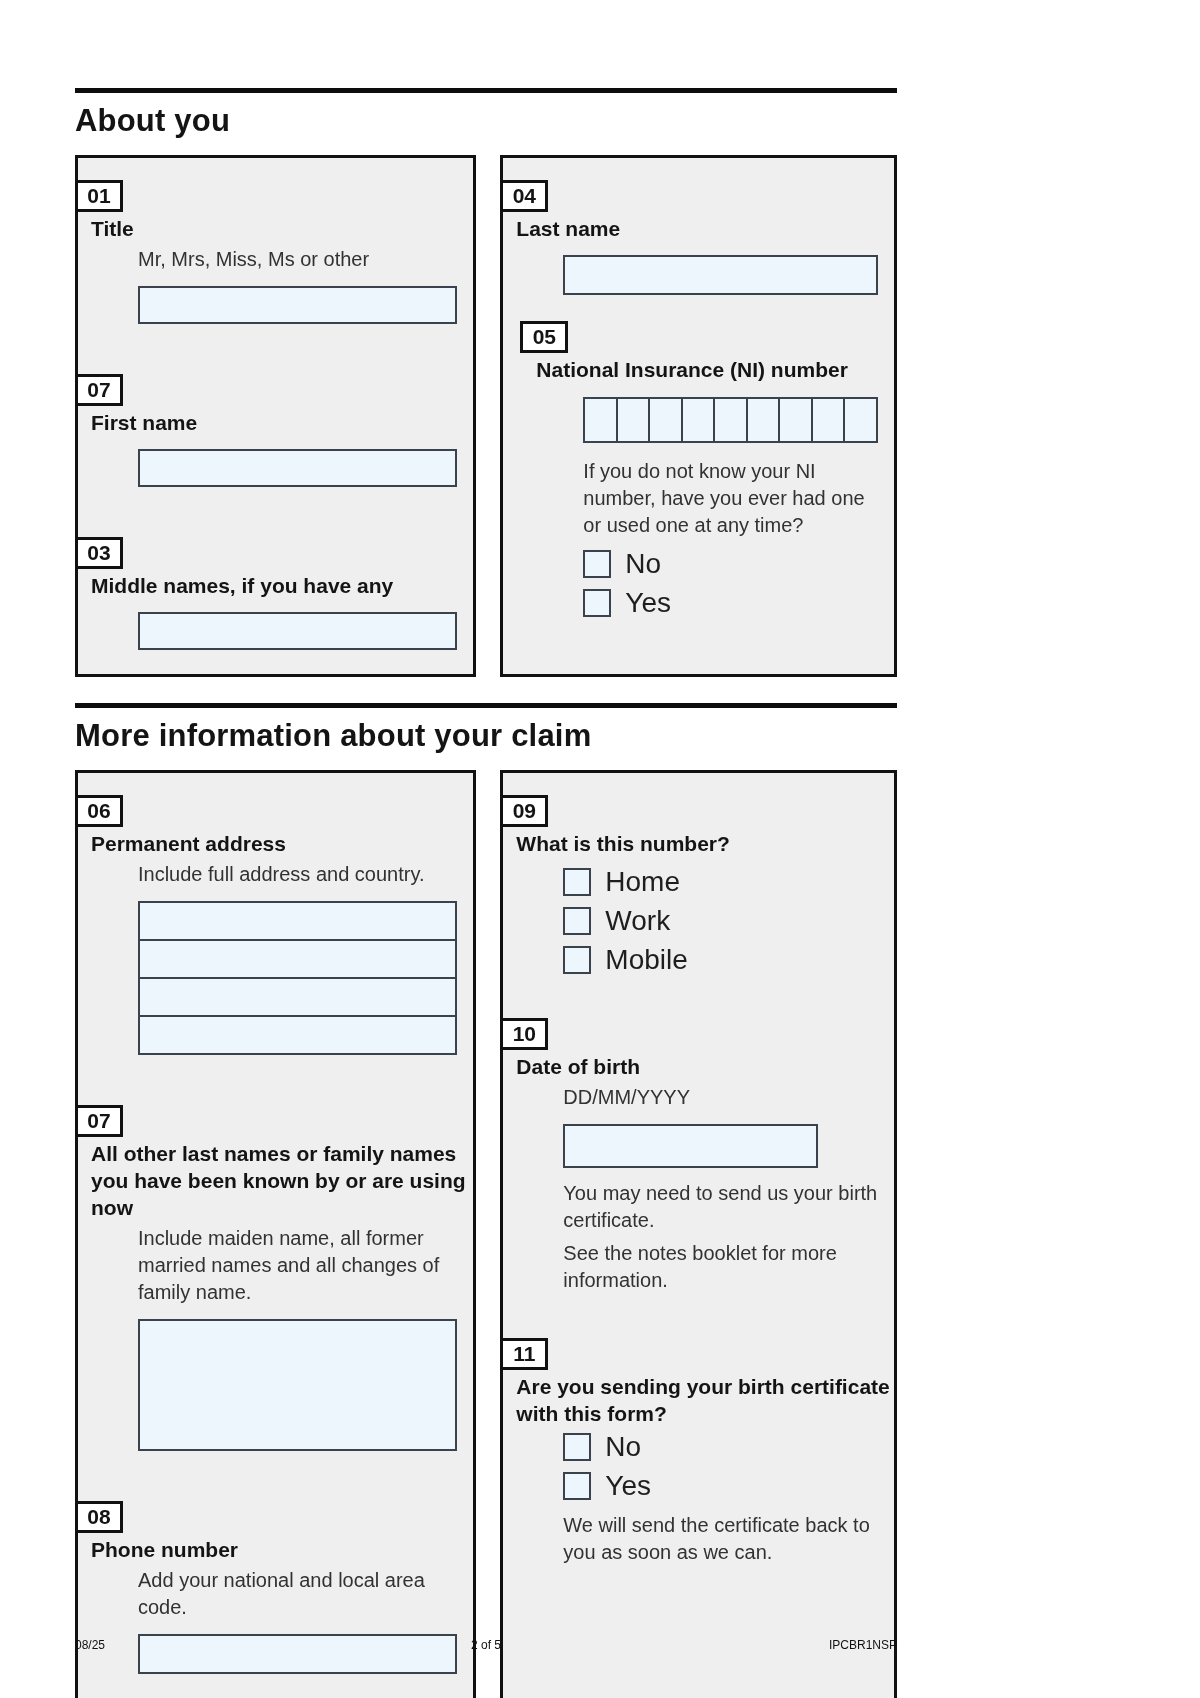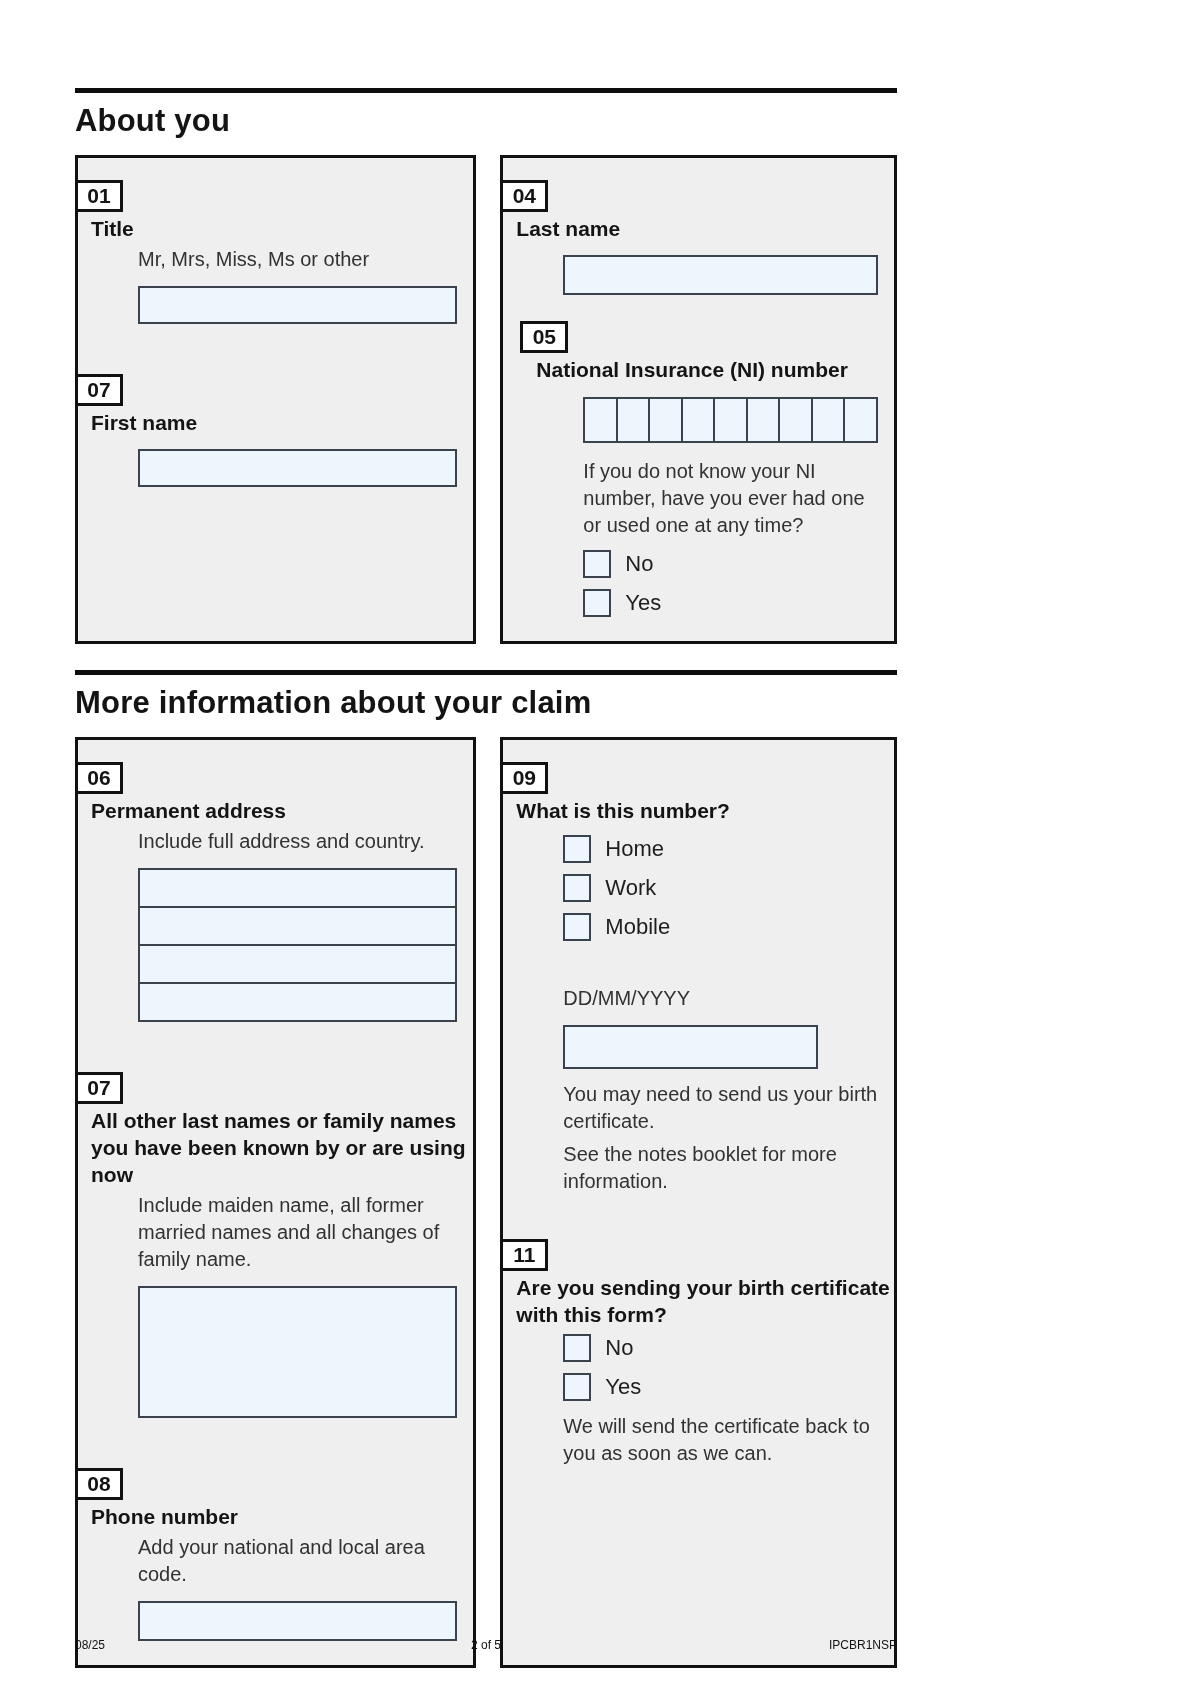--- a/index.html
+++ b/index.html
@@ -35,21 +35,21 @@
   .big-input{display:block; width:100%; height:132px; background:var(--input-fill);
     border:2px solid var(--input-border); margin-top:13px; font-size:20px; padding:6px 8px; resize:none;}
   .dob-input{width:255px; height:44px;}
   .ni-row{display:flex; margin-top:14px;}
   .ni-cell{flex:1 1 0; height:46px; background:var(--input-fill); border:2px solid var(--input-border);}
   .ni-cell + .ni-cell{margin-left:-2px;}
   .question{font-size:20px; line-height:27px; color:var(--body); margin-top:15px; max-width:380px;}
   .check-row{display:flex; align-items:center; margin-top:11px;}
   .checkbox{flex:0 0 auto; width:28px; height:28px; background:var(--input-fill);
     border:2px solid var(--input-border);}
-  .check-label{font-size:22px; color:#1e1e1e; margin-left:14px; line-height:28px;}
+  .check-label{font-size:28px; color:#1e1e1e; margin-left:14px; line-height:28px;}
   .note{font-size:20px; line-height:27px; color:var(--body); margin-top:12px;}
   .narrow{max-width:330px;}
   .label.wrap-07{max-width:392px;}
   .label.wrap-11{max-width:408px;}
   .hint.wrap-07h{max-width:345px;}
   .footer{position:absolute; left:75px; right:75px; bottom:36px; height:24px; font-size:12px; color:#111;}
   .footer .f-left{position:absolute; left:0; top:0;}
   .footer .f-center{position:absolute; left:0; right:0; top:0; text-align:center;}
   .footer .f-right{position:absolute; right:0; top:0;}
 </style>
@@ -79,20 +79,29 @@
       <div class="field">
         <div class="field-head">
           <span class="chip">07</span>
           <span class="label">First name</span>
         </div>
         <div class="content">
           <input type="text" class="text-input" style="">
         </div>
       </div>
 
+      <div class="field">
+        <div class="field-head">
+          <span class="chip">03</span>
+          <span class="label">Middle names, if you have any</span>
+        </div>
+        <div class="content">
+          <input type="text" class="text-input" style="">
+        </div>
+      </div>
     </div>
 
     <div class="box right">
 
       <div class="field">
         <div class="field-head">
           <span class="chip">04</span>
           <span class="label">Last name</span>
         </div>
         <div class="content">
@@ -194,20 +203,24 @@
             <span class="check-label">Work</span>
           </div>
           <div class="check-row">
             <span class="checkbox"></span>
             <span class="check-label">Mobile</span>
           </div>
         </div>
       </div>
 
       <div class="field" style="margin-top:44px;">
+        <div class="field-head">
+          <span class="chip">10</span>
+          <span class="label">Date of birth</span>
+        </div>
         <div class="content">
           <p class="hint">DD/MM/YYYY</p>
           <input type="text" class="text-input dob-input" style="">
           <p class="note narrow">You may need to send us your birth certificate.</p>
           <p class="note narrow" style="margin-top:6px;">See the notes booklet for more information.</p>
         </div>
       </div>
 
       <div class="field" style="margin-top:44px;">
         <div class="field-head">

